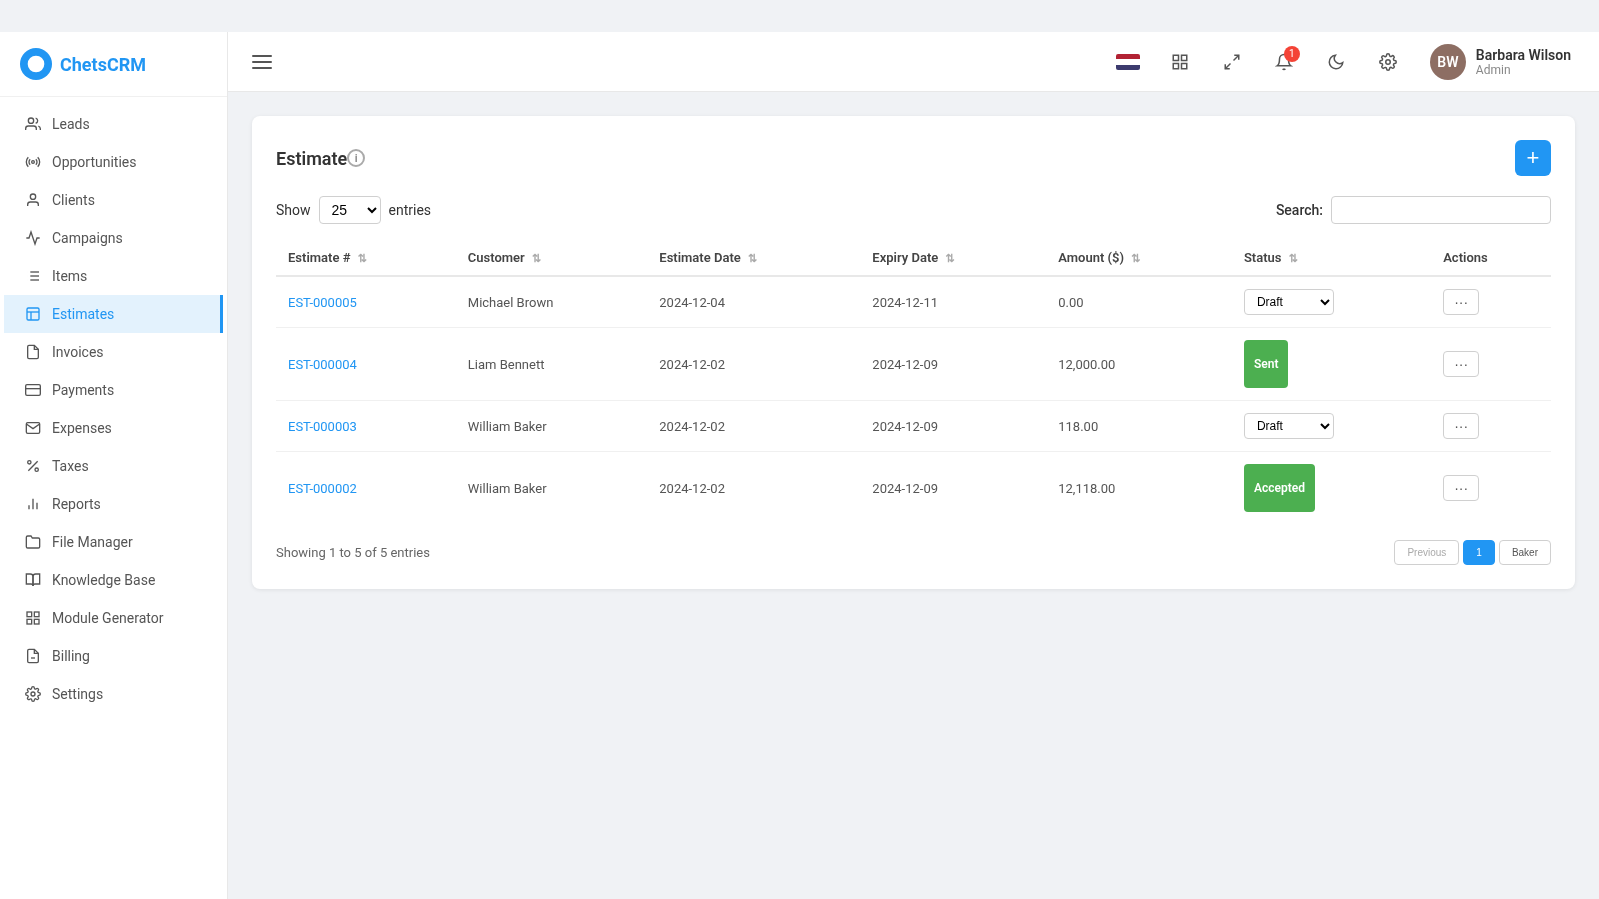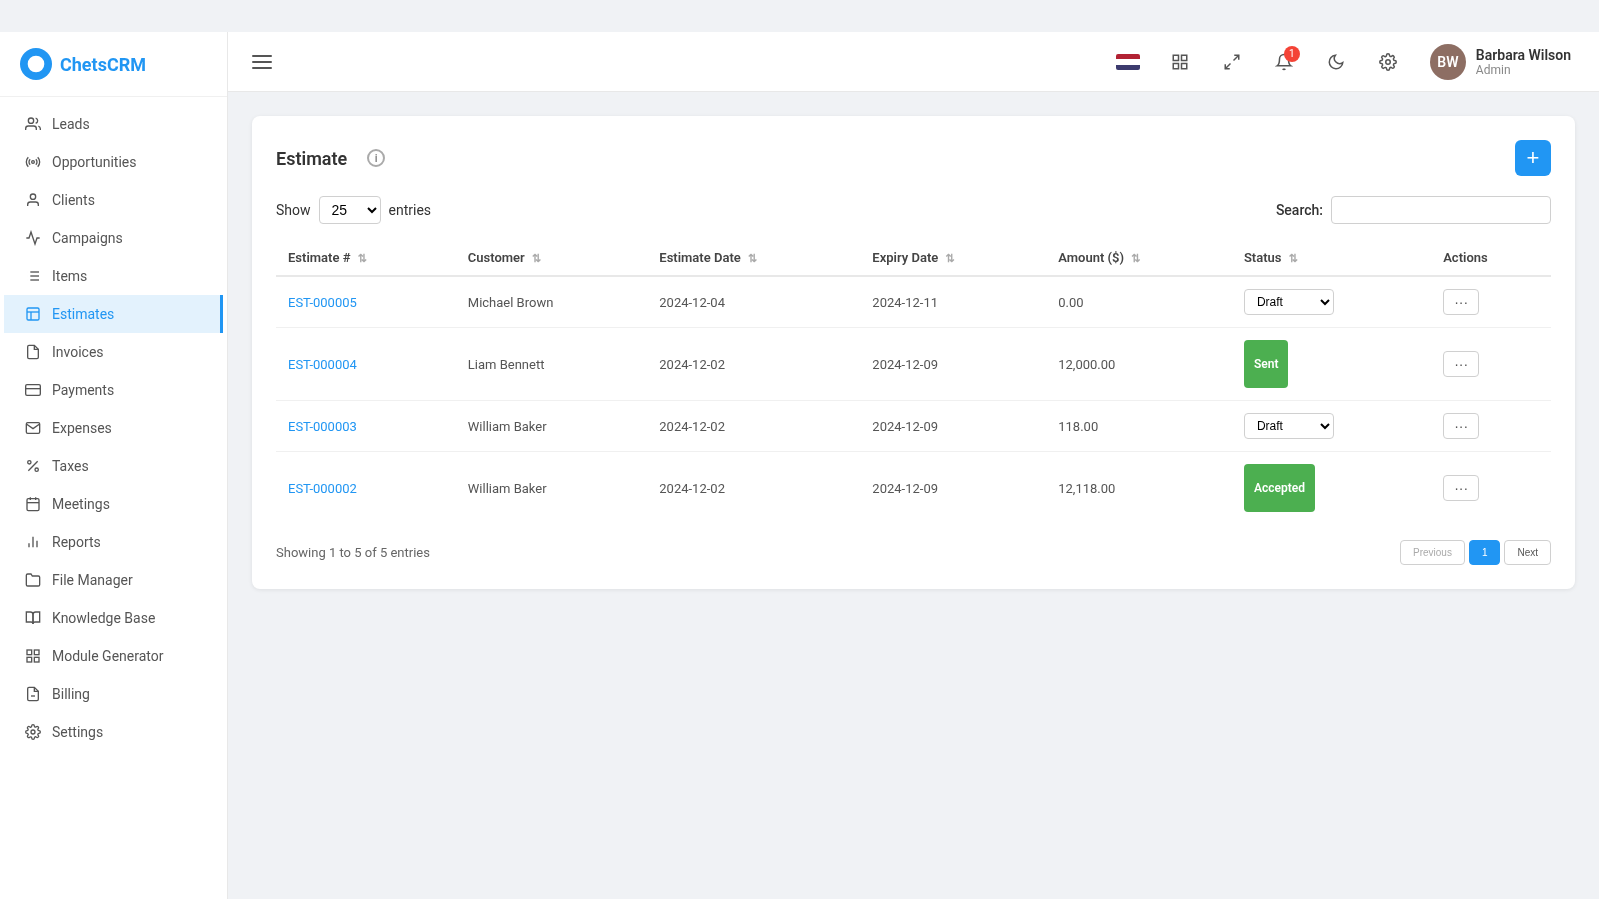--- a/index.html
+++ b/index.html
@@ -34,21 +34,21 @@
     .flag-icon { width: 24px; height: 16px; background: linear-gradient(to bottom, #b22234 33%, #fff 33%, #fff 66%, #3c3b6e 66%); border-radius: 2px; position: relative; }
     .user-profile { display: flex; align-items: center; gap: 10px; cursor: pointer; padding: 4px 8px; border-radius: 6px; }
     .user-avatar { width: 36px; height: 36px; border-radius: 50%; background: #8d6e63; display: flex; align-items: center; justify-content: center; color: white; font-size: 14px; font-weight: 600; overflow: hidden; }
     .user-info { display: flex; flex-direction: column; }
     .user-name { font-weight: 600; font-size: 14px; }
     .user-role { font-size: 12px; color: #888; }
 
     
     .card { background: #fff; border-radius: 8px; padding: 24px; box-shadow: 0 1px 4px rgba(0,0,0,0.08); }
     .card-header { display: flex; align-items: center; justify-content: space-between; margin-bottom: 20px; }
-    .card-title { display: flex; align-items: center; gap: 20px; font-size: 18px; font-weight: 600; }
+    .card-title { display: flex; align-items: center; gap: 0; font-size: 18px; font-weight: 600; }
     .info-icon { width: 18px; height: 18px; border-radius: 50%; border: 2px solid #aaa; display: flex; align-items: center; justify-content: center; font-size: 11px; color: #888; cursor: pointer; }
     .add-btn { width: 36px; height: 36px; background: #2196f3; border: none; border-radius: 6px; color: white; font-size: 22px; cursor: pointer; display: flex; align-items: center; justify-content: center; line-height: 1; }
 
     
     .table-controls { display: flex; justify-content: space-between; margin-bottom: 16px; }
     .show-entries { display: flex; align-items: center; gap: 8px; }
     .entries-select { border: 1px solid #d0d0d0; border-radius: 4px; padding: 4px 8px; font-size: 14px; background: white; cursor: pointer; appearance: auto; }
     .search-box { display: flex; align-items: center; gap: 8px; }
     .search-label { font-weight: 500; }
     .search-input { border: 1px solid #d0d0d0; border-radius: 4px; padding: 5px 10px; font-size: 14px; width: 220px; }
@@ -198,31 +198,20 @@
         <span class="nav-icon">
           <svg width="16" height="16" viewBox="0 0 24 24" fill="none" stroke="currentColor" stroke-width="2">
               <line x1="19" y1="5" x2="5" y2="19"></line>
               <circle cx="6.5" cy="6.5" r="2.5"></circle>
               <circle cx="17.5" cy="17.5" r="2.5"></circle>
             </svg>
         </span>
         <span>Taxes</span>
       </div>
 
-      <div class="nav-item">
-        <span class="nav-icon">
-          <svg width="16" height="16" viewBox="0 0 24 24" fill="none" stroke="currentColor" stroke-width="2">
-              <rect x="3" y="4" width="18" height="18" rx="2" ry="2"></rect>
-              <line x1="16" y1="2" x2="16" y2="6"></line>
-              <line x1="8" y1="2" x2="8" y2="6"></line>
-              <line x1="3" y1="10" x2="21" y2="10"></line>
-            </svg>
-        </span>
-        <span>Meetings</span>
-      </div>
 
       <div class="nav-item">
         <span class="nav-icon">
           <svg width="16" height="16" viewBox="0 0 24 24" fill="none" stroke="currentColor" stroke-width="2">
               <line x1="18" y1="20" x2="18" y2="10"></line>
               <line x1="12" y1="20" x2="12" y2="4"></line>
               <line x1="6" y1="20" x2="6" y2="14"></line>
             </svg>
         </span>
         <span>Reports</span>
@@ -454,21 +443,21 @@
     </td>
   </tr>
             </tbody>
         </table>
 
         <div class="table-footer">
           <span>Showing 1 to 5 of 5 entries</span>
           <div class="pagination">
             <button class="page-btn disabled">Previous</button>
             <button class="page-btn active">1</button>
-            <button class="page-btn">Next</button>
+            <button class="page-btn">Baker</button>
           </div>
         </div>
 
       </div>
     </main>
 
     <footer class="app-footer">
       <span>2024 © OrbitCRM</span>
     </footer>
   </div>

